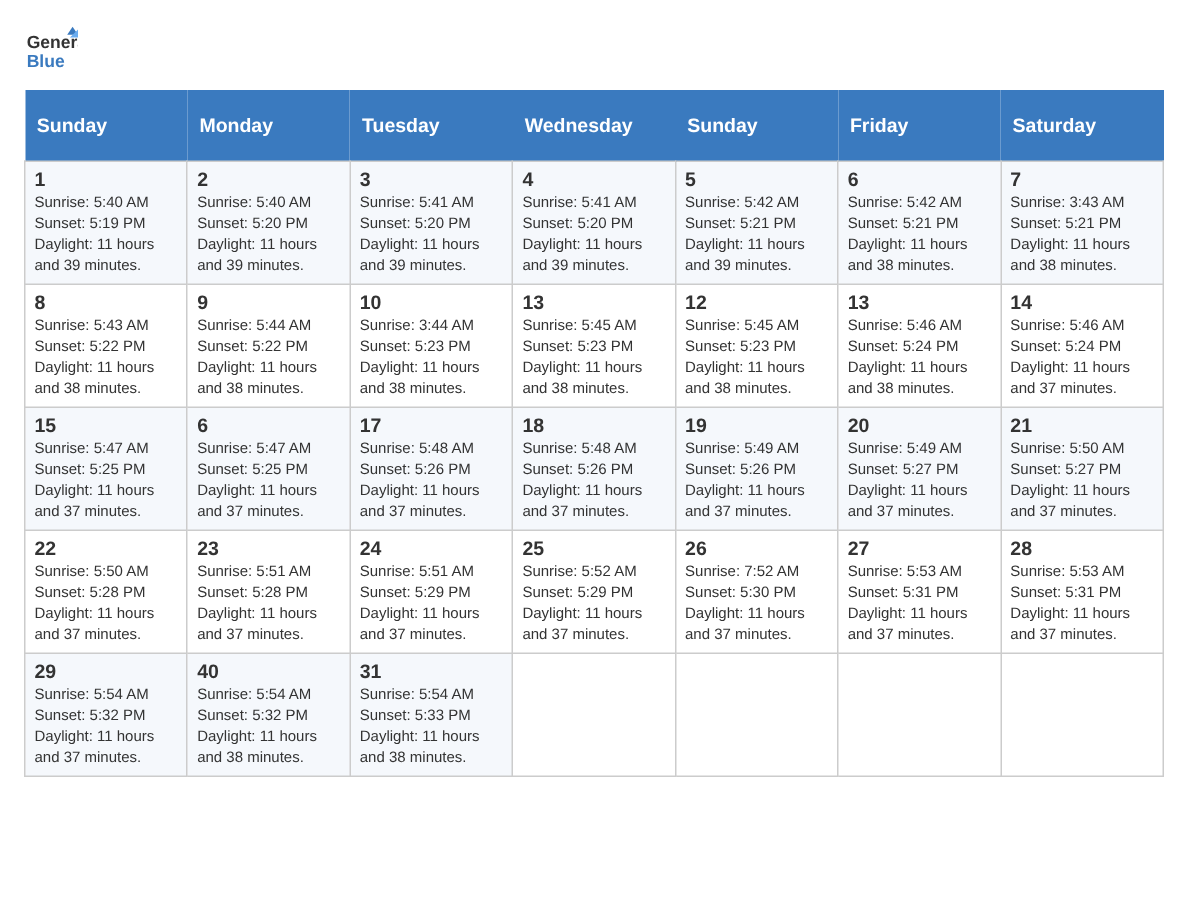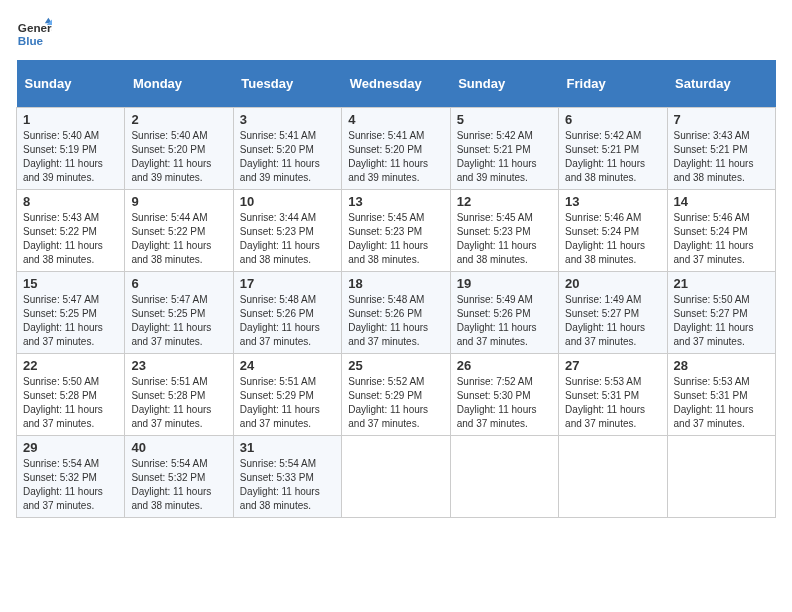--- a/index.html
+++ b/index.html
@@ -243,21 +243,21 @@
         </td>
         <td>
           <span class="day-number">19</span>
           <div class="day-info">Sunrise: 5:49 AM
 Sunset: 5:26 PM
 Daylight: 11 hours
 and 37 minutes.</div>
         </td>
         <td>
           <span class="day-number">20</span>
-          <div class="day-info">Sunrise: 1:49 AM
+          <div class="day-info">Sunrise: 5:49 AM
 Sunset: 5:27 PM
 Daylight: 11 hours
 and 37 minutes.</div>
         </td>
         <td>
           <span class="day-number">21</span>
           <div class="day-info">Sunrise: 5:50 AM
 Sunset: 5:27 PM
 Daylight: 11 hours
 and 37 minutes.</div>

